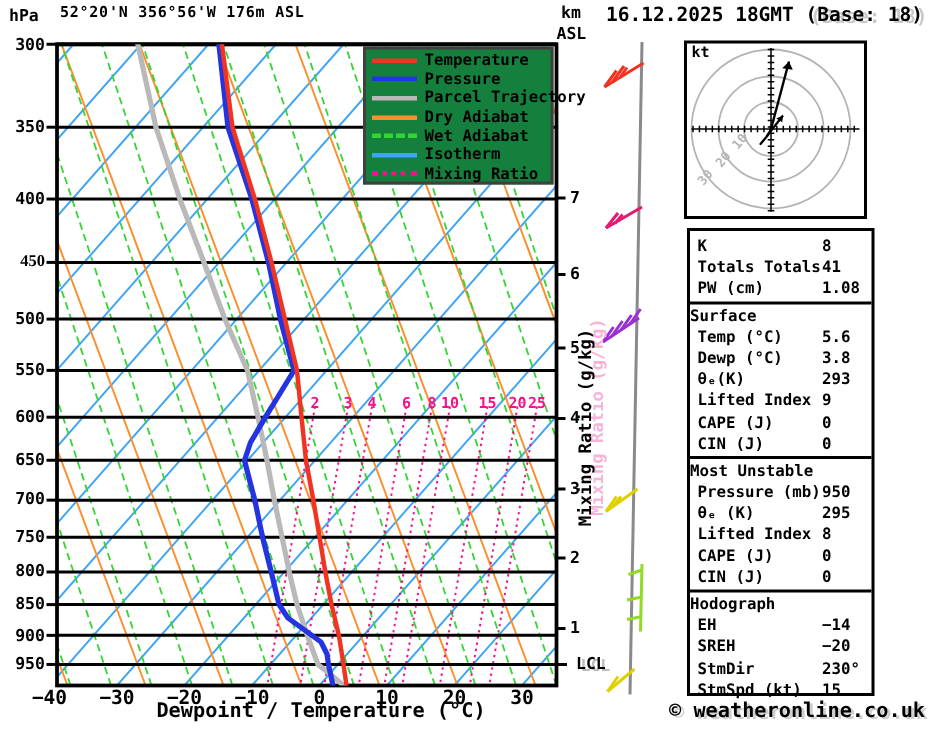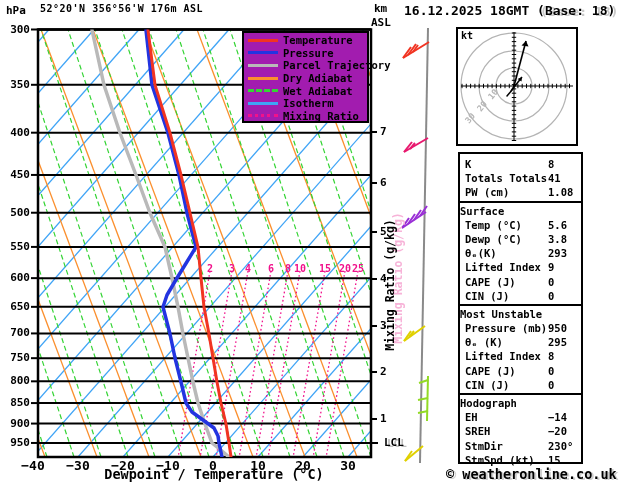--- a/index.html
+++ b/index.html
@@ -15,21 +15,21 @@
   .datetime .wm{text-shadow:3px 1px 0 #c9c9c9;}
   .plabel{position:absolute;width:28px;text-align:right;font-size:11px;}
   .tlabel{position:absolute;width:44px;text-align:center;font-size:13px;}
   .kmlabel{position:absolute;width:20px;font-size:11px;}
   .xtitle{left:84px;top:466px;width:260px;text-align:center;font-size:13.5px;}
   .mixlab,.mixpink{width:160px;text-align:center;font-size:11.5px;transform:rotate(-90deg);white-space:nowrap;}
   .mixlab{left:310px;top:278px;color:#000;}
   .mixpink{left:318px;top:271px;color:#f7b3d8;}
   .lcl{left:384px;top:436px;font-size:11px;text-shadow:3px 1px 0 #bdbdbd;}
   .kt{left:461px;top:30px;font-size:10px;}
-  #legend{left:242px;top:31px;width:127px;height:92px;border:2px solid #000000;background:#a21caf;
+  #legend{left:242px;top:31px;width:127px;height:92px;border:2px solid #404040;background:#15803d;
           padding:1px 0 17px 4px;box-sizing:border-box;}
   .legrow{display:flex;align-items:center;height:12.6px;}
   .legswatch{width:30px;margin-right:5px;border-top-width:3px;flex:none;}
   .leglabel{font-size:10.5px;line-height:10px;white-space:nowrap;}
   #table{left:458px;top:152px;width:125px;height:312px;border:2px solid #000;background:#fff;
          box-sizing:border-box;padding-top:3px;}
   .trow{position:relative;height:14.2px;font-size:10.5px;line-height:14.2px;white-space:nowrap;}
   .trow .lab{position:absolute;left:5px;}
   .trow .val{position:absolute;left:88px;}
   .ttitle{height:14.2px;font-size:10.5px;line-height:14.2px;text-align:left;}
@@ -297,21 +297,21 @@
       </div>
       <div class="legrow">
         <div class="legswatch" style="border-top: 3px dotted rgb(241, 18, 140);"></div>
         <span class="leglabel">Mixing Ratio</span>
       </div>
     </div>
   <div id="plabels">
       <div class="plabel" style="left: 2px; top: 22.5px;">300</div>
       <div class="plabel" style="left: 2px; top: 77.7938px;">350</div>
       <div class="plabel" style="left: 2px; top: 125.692px;">400</div>
-      <div class="plabel" style="left: 2px; top: 167.94px;">450</div>
+      <div class="plabel" style="left: 2px; top: 167.94px; font-family: Liberation Serif, serif;">450</div>
       <div class="plabel" style="left: 2px; top: 205.733px;">500</div>
       <div class="plabel" style="left: 2px; top: 239.921px;">550</div>
       <div class="plabel" style="left: 2px; top: 271.132px;">600</div>
       <div class="plabel" style="left: 2px; top: 299.843px;">650</div>
       <div class="plabel" style="left: 2px; top: 326.426px;">700</div>
       <div class="plabel" style="left: 2px; top: 351.173px;">750</div>
       <div class="plabel" style="left: 2px; top: 374.323px;">800</div>
       <div class="plabel" style="left: 2px; top: 396.07px;">850</div>
       <div class="plabel" style="left: 2px; top: 416.572px;">900</div>
       <div class="plabel" style="left: 2px; top: 435.966px;">950</div>

